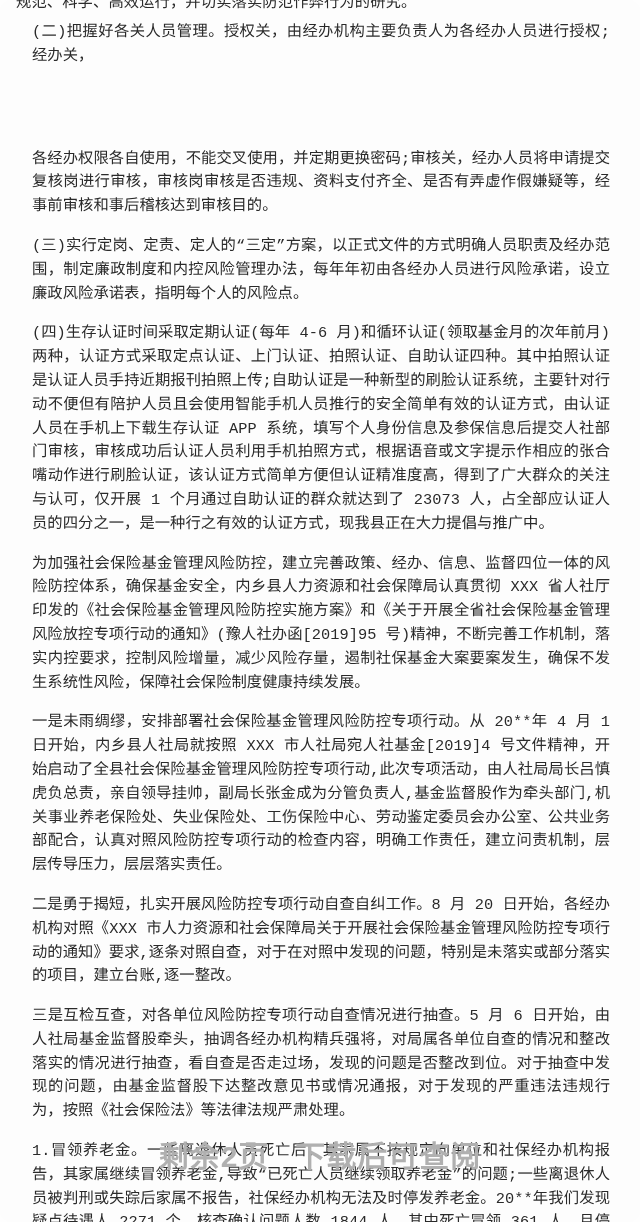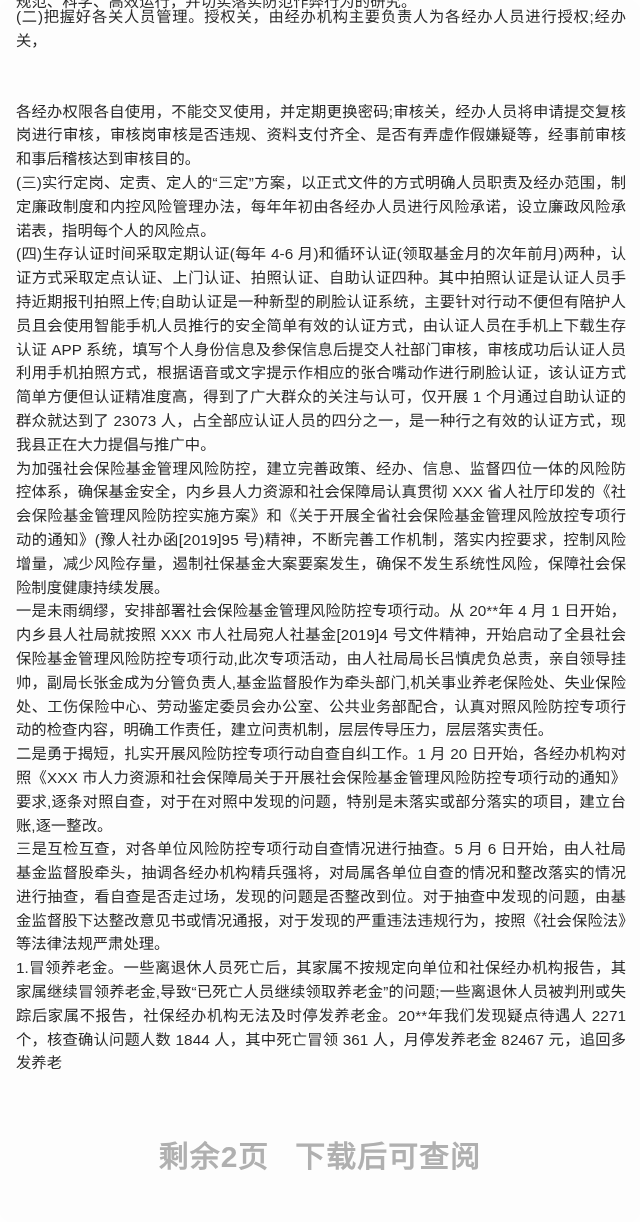--- a/index.html
+++ b/index.html
@@ -48,25 +48,26 @@
     width: 610px;
     color: #2a2a2a;
     font-size: 15.3px;
     line-height: 23.8px;
     letter-spacing: 0.05px;
     text-align: justify;
     text-justify: inter-character;
   }
 
   .para {
-    margin: 0;
+    margin: 16px;
     padding: 0;
     text-align: justify;
     text-justify: inter-character;
     word-break: break-all;
+    font-family: Liberation Mono, monospace;
   }
 
   
   .para-gap {
     height: 47px;
   }
 
   .watermark {
     position: absolute;
     left: 0;
@@ -94,20 +95,20 @@
   <div class="clipped-top-line">规范、科学、高效运行，并切实落实防范作弊行为的研究。</div>
 
   <div class="body-text">
     <p class="para">(二)把握好各关人员管理。授权关，由经办机构主要负责人为各经办人员进行授权;经办关，</p>
     <div class="para-gap"></div>
     <p class="para">各经办权限各自使用，不能交叉使用，并定期更换密码;审核关，经办人员将申请提交复核岗进行审核，审核岗审核是否违规、资料支付齐全、是否有弄虚作假嫌疑等，经事前审核和事后稽核达到审核目的。</p>
     <p class="para">(三)实行定岗、定责、定人的“三定”方案，以正式文件的方式明确人员职责及经办范围，制定廉政制度和内控风险管理办法，每年年初由各经办人员进行风险承诺，设立廉政风险承诺表，指明每个人的风险点。</p>
     <p class="para">(四)生存认证时间采取定期认证(每年 4-6 月)和循环认证(领取基金月的次年前月)两种，认证方式采取定点认证、上门认证、拍照认证、自助认证四种。其中拍照认证是认证人员手持近期报刊拍照上传;自助认证是一种新型的刷脸认证系统，主要针对行动不便但有陪护人员且会使用智能手机人员推行的安全简单有效的认证方式，由认证人员在手机上下载生存认证 APP 系统，填写个人身份信息及参保信息后提交人社部门审核，审核成功后认证人员利用手机拍照方式，根据语音或文字提示作相应的张合嘴动作进行刷脸认证，该认证方式简单方便但认证精准度高，得到了广大群众的关注与认可，仅开展 1 个月通过自助认证的群众就达到了 23073 人，占全部应认证人员的四分之一，是一种行之有效的认证方式，现我县正在大力提倡与推广中。</p>
     <p class="para">为加强社会保险基金管理风险防控，建立完善政策、经办、信息、监督四位一体的风险防控体系，确保基金安全，内乡县人力资源和社会保障局认真贯彻 XXX 省人社厅印发的《社会保险基金管理风险防控实施方案》和《关于开展全省社会保险基金管理风险放控专项行动的通知》(豫人社办函[2019]95 号)精神，不断完善工作机制，落实内控要求，控制风险增量，减少风险存量，遏制社保基金大案要案发生，确保不发生系统性风险，保障社会保险制度健康持续发展。</p>
     <p class="para">一是未雨绸缪，安排部署社会保险基金管理风险防控专项行动。从 20**年 4 月 1 日开始，内乡县人社局就按照 XXX 市人社局宛人社基金[2019]4 号文件精神，开始启动了全县社会保险基金管理风险防控专项行动,此次专项活动，由人社局局长吕慎虎负总责，亲自领导挂帅，副局长张金成为分管负责人,基金监督股作为牵头部门,机关事业养老保险处、失业保险处、工伤保险中心、劳动鉴定委员会办公室、公共业务部配合，认真对照风险防控专项行动的检查内容，明确工作责任，建立问责机制，层层传导压力，层层落实责任。</p>
-    <p class="para">二是勇于揭短，扎实开展风险防控专项行动自查自纠工作。1 月 20 日开始，各经办机构对照《XXX 市人力资源和社会保障局关于开展社会保险基金管理风险防控专项行动的通知》要求,逐条对照自查，对于在对照中发现的问题，特别是未落实或部分落实的项目，建立台账,逐一整改。</p>
+    <p class="para">二是勇于揭短，扎实开展风险防控专项行动自查自纠工作。8 月 20 日开始，各经办机构对照《XXX 市人力资源和社会保障局关于开展社会保险基金管理风险防控专项行动的通知》要求,逐条对照自查，对于在对照中发现的问题，特别是未落实或部分落实的项目，建立台账,逐一整改。</p>
     <p class="para">三是互检互查，对各单位风险防控专项行动自查情况进行抽查。5 月 6 日开始，由人社局基金监督股牵头，抽调各经办机构精兵强将，对局属各单位自查的情况和整改落实的情况进行抽查，看自查是否走过场，发现的问题是否整改到位。对于抽查中发现的问题，由基金监督股下达整改意见书或情况通报，对于发现的严重违法违规行为，按照《社会保险法》等法律法规严肃处理。</p>
     <p class="para">1.冒领养老金。一些离退休人员死亡后，其家属不按规定向单位和社保经办机构报告，其家属继续冒领养老金,导致“已死亡人员继续领取养老金”的问题;一些离退休人员被判刑或失踪后家属不报告，社保经办机构无法及时停发养老金。20**年我们发现疑点待遇人 2271 个，核查确认问题人数 1844 人，其中死亡冒领 361 人，月停发养老金 82467 元，追回多发养老</p>
   </div>
 
   <div class="watermark"><span>剩余2页</span><span class="gap"></span><span>下载后可查阅</span></div>
 
 </div>
 
 </body></html>

